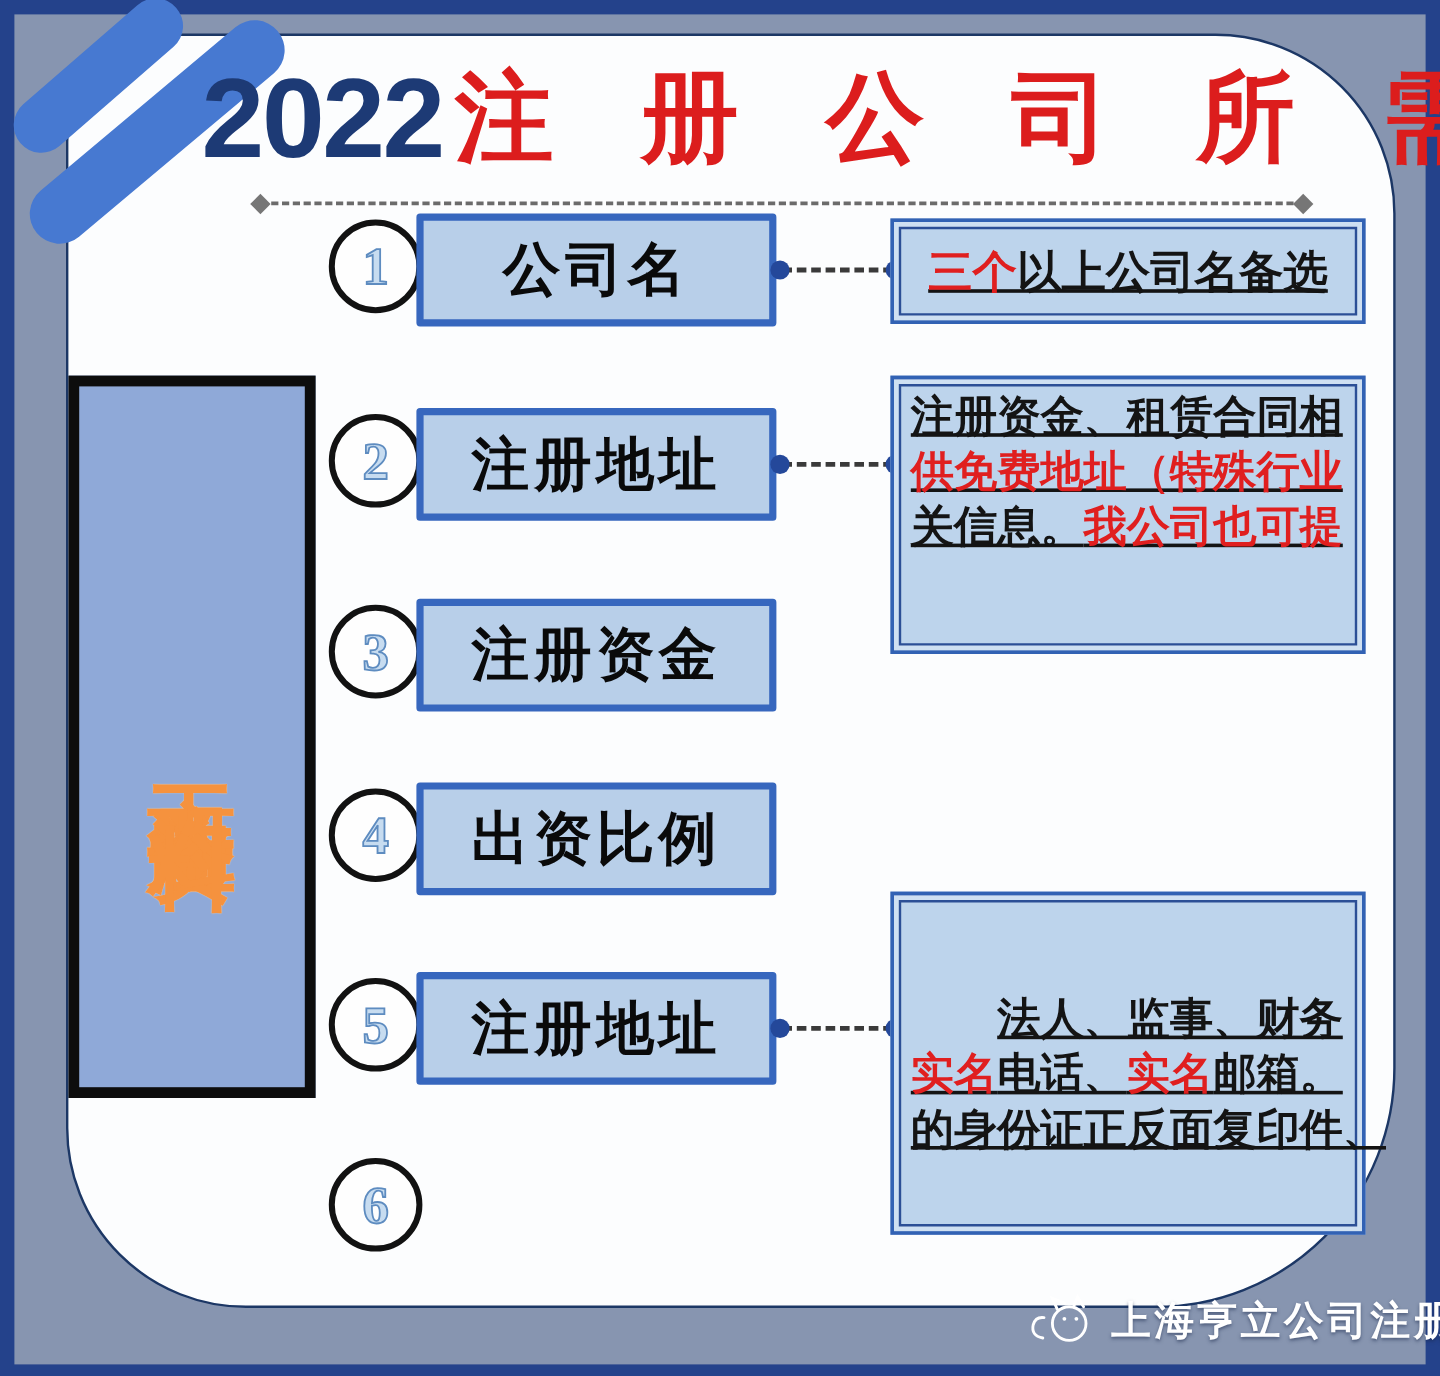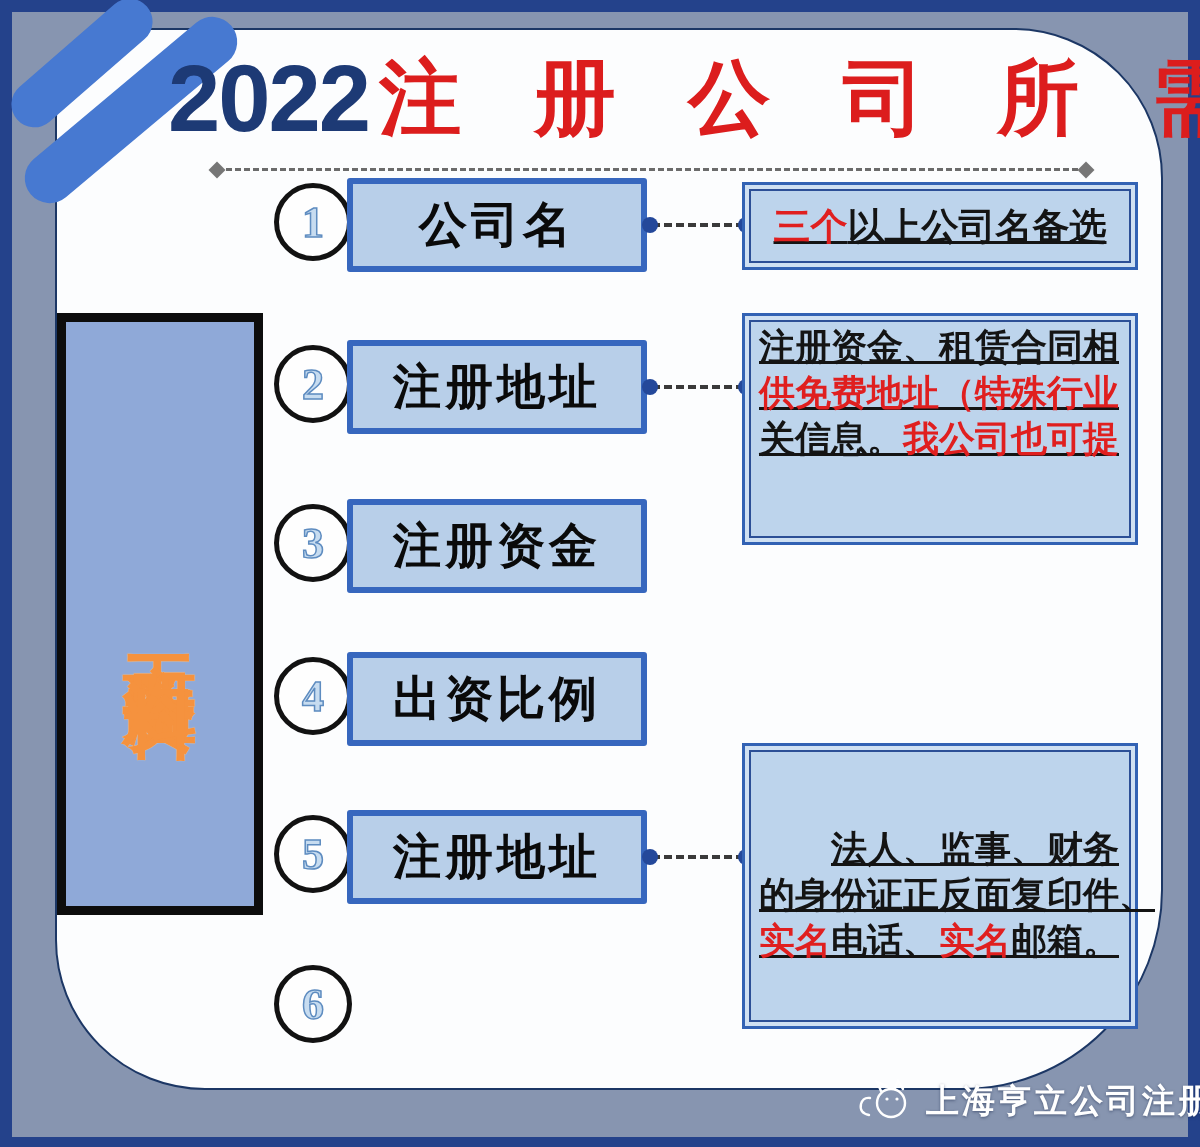--- a/index.html
+++ b/index.html
@@ -166,22 +166,22 @@
 <div class="callout c2">
   <div class="content">
       <div class="line"><span class="seg-black">注册资金、租赁合同相</span></div>
       <div class="line"><span class="seg-red">供免费地址（特殊行业</span></div>
       <div class="line"><span class="seg-black">关信息。</span><span class="seg-red">我公司也可提</span></div>
     </div>
 </div>
 <div class="callout c5">
   <div class="content">
       <div class="line indent"><span class="seg-black">法人、监事、财务</span></div>
+      <div class="line"><span class="seg-red">实名</span><span class="seg-black">电话、</span><span class="seg-red">实名</span><span class="seg-black">邮箱。</span></div>
       <div class="line"><span class="seg-black">的身份证正反面复印件、</span></div>
-      <div class="line"><span class="seg-red">实名</span><span class="seg-black">电话、</span><span class="seg-red">实名</span><span class="seg-black">邮箱。</span></div>
     </div>
 </div>
 
 <div class="footer">
   <svg width="58" height="50" viewBox="0 0 58 50">
     <g stroke="#ffffff" stroke-width="2.4" fill="none" stroke-linecap="round">
       <path d="M13 39 q-10 -2 -8 -11 q2 -7 9 -6"></path>
       <circle cx="35" cy="27" r="14"></circle>
       <path d="M25 15 l-4 -9 10 4"></path>
       <path d="M39 12 l3 -7 5 8"></path>

